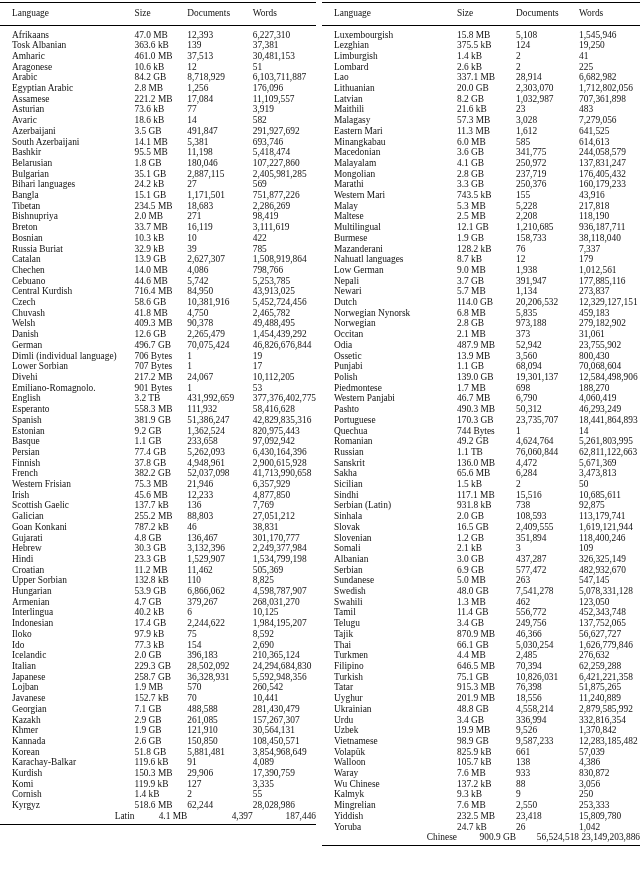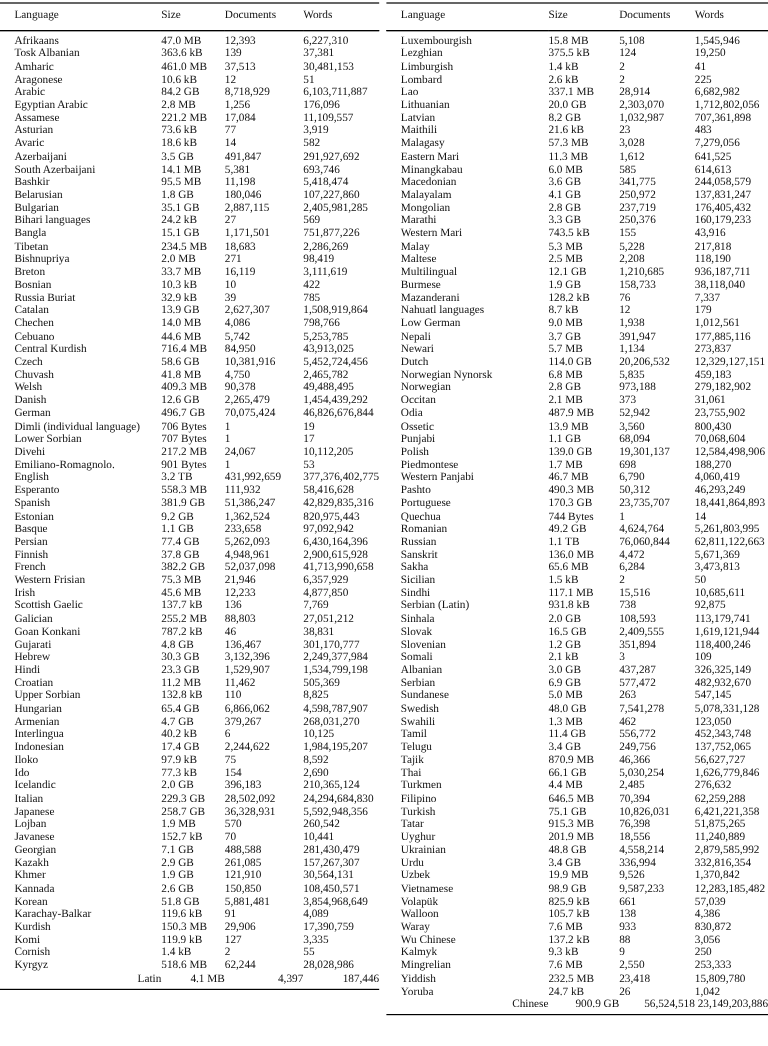--- a/index.html
+++ b/index.html
@@ -344,21 +344,21 @@
             <td>505,369</td>
           </tr>
           <tr>
             <td class="c1">Upper Sorbian</td>
             <td>132.8 kB</td>
             <td>110</td>
             <td>8,825</td>
           </tr>
           <tr>
             <td class="c1">Hungarian</td>
-            <td>65.4 GB</td>
+            <td>53.9 GB</td>
             <td>6,866,062</td>
             <td>4,598,787,907</td>
           </tr>
           <tr>
             <td class="c1">Armenian</td>
             <td>4.7 GB</td>
             <td>379,267</td>
             <td>268,031,270</td>
           </tr>
           <tr>

